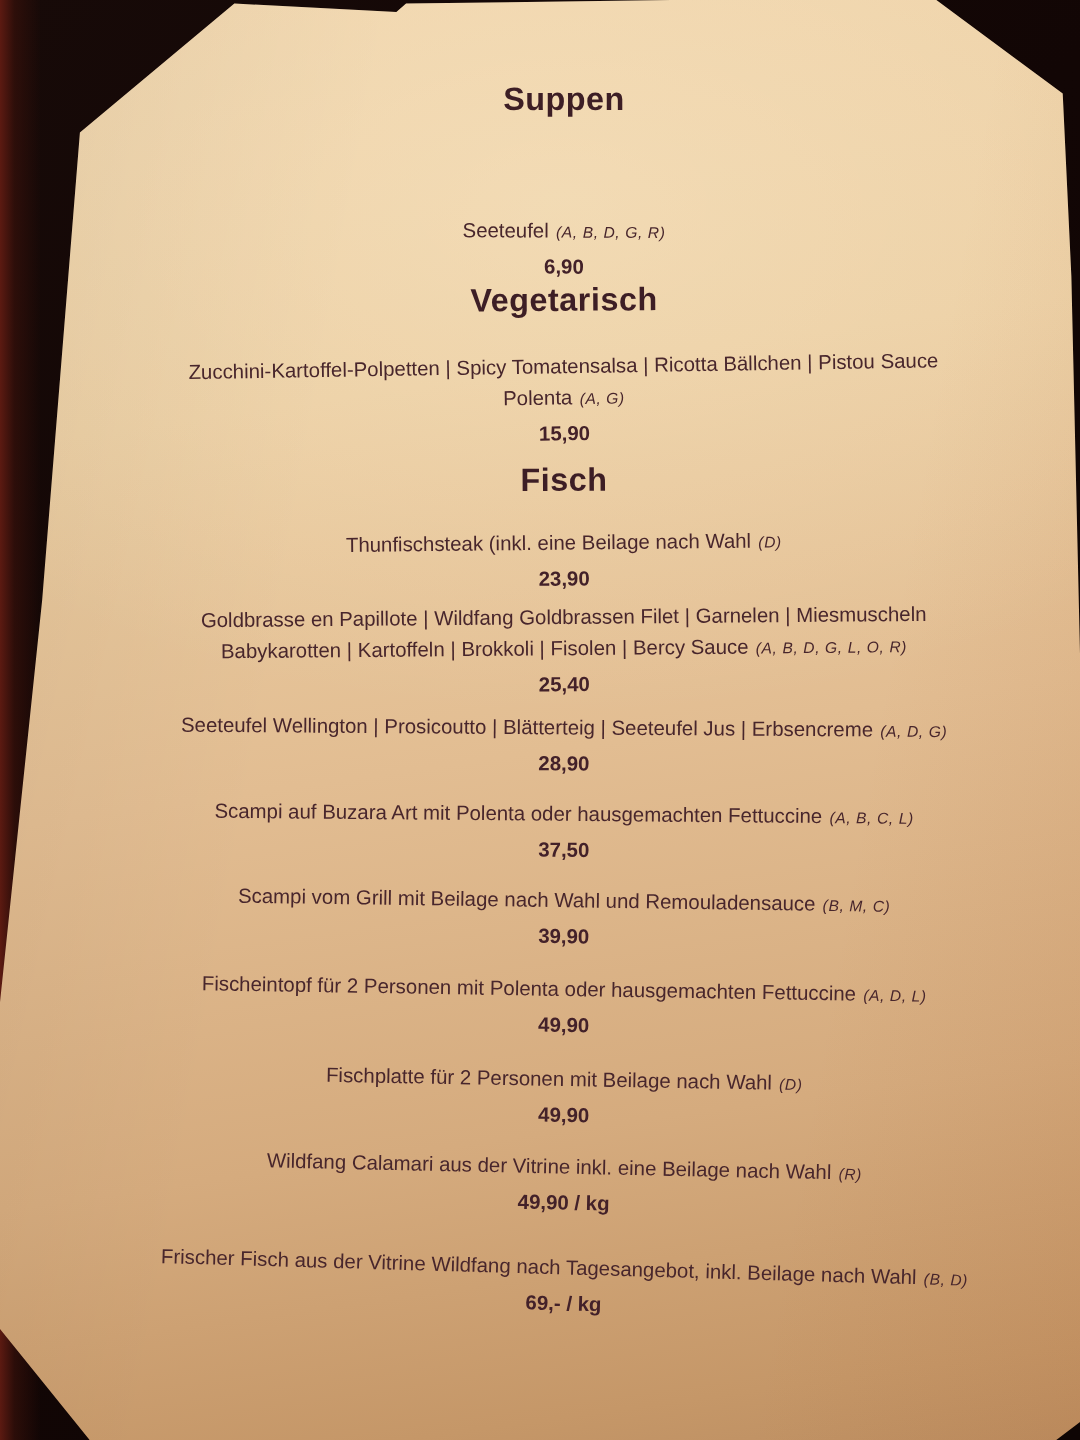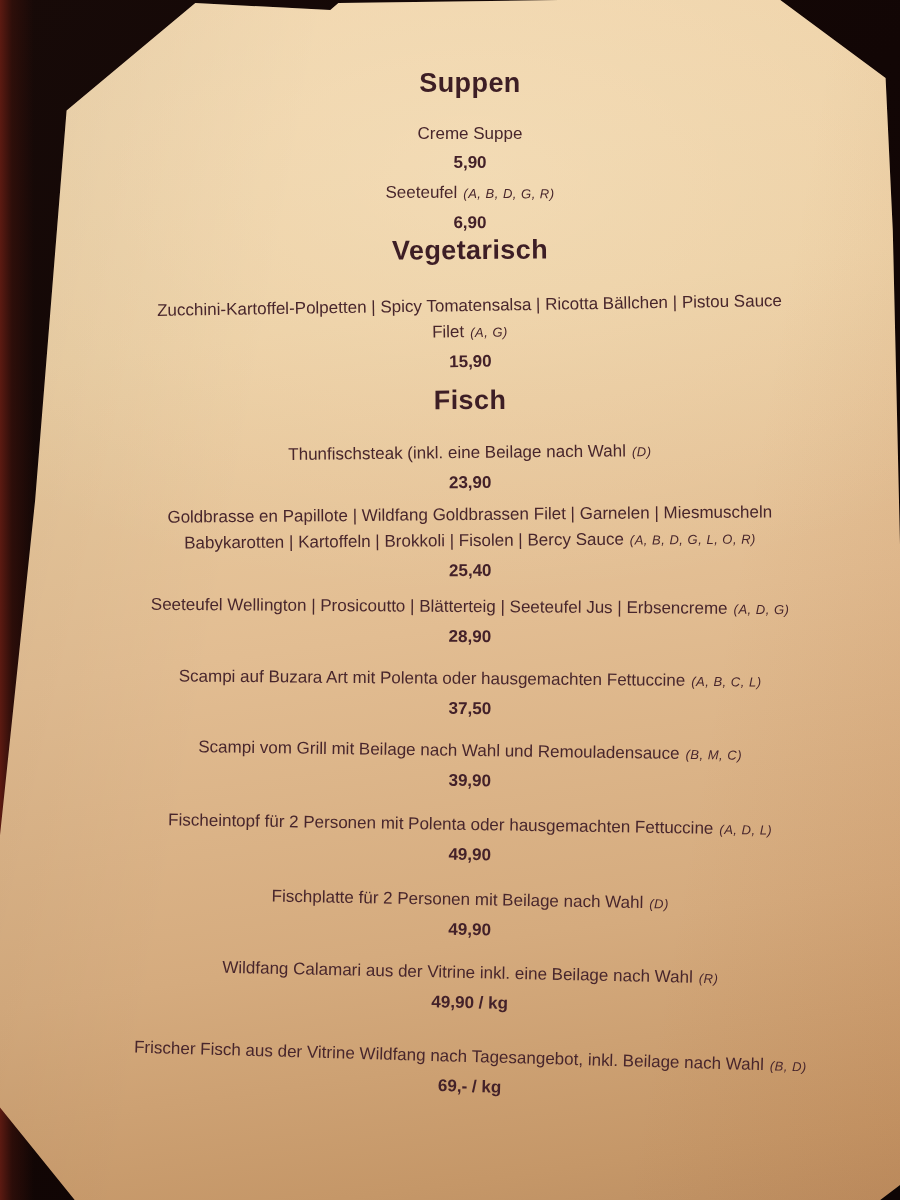--- a/index.html
+++ b/index.html
@@ -32,35 +32,31 @@
   .al:empty{display:none;margin-left:0;}
 </style>
 </head>
 <body>
 
 <div class="paper">
   <div class="content">
 
     <div class="section-h" style="top:68px">Suppen</div>
 
-    <div class="item" style="top:121px">
-      <div><span>Creme Suppe</span></div>
-      <div class="price">5,90</div>
-    </div>
 
     <div class="item" style="top:180px;transform:rotate(0.2deg)">
       <div><span>Seeteufel</span><span class="al">(A, B, D, G, R)</span></div>
       <div class="price">6,90</div>
     </div>
 
     <div class="section-h" style="top:235px;transform:rotate(-0.4deg)">Vegetarisch</div>
 
     <div class="item" style="top:293px;transform:rotate(-0.9deg)">
       <div><span>Zucchini-Kartoffel-Polpetten | Spicy Tomatensalsa | Ricotta Bällchen | Pistou Sauce</span></div>
-      <div><span>Filet</span><span class="al">(A, G)</span></div>
+      <div><span>Polenta</span><span class="al">(A, G)</span></div>
       <div class="price">15,90</div>
     </div>
 
     <div class="section-h" style="top:385px;transform:rotate(-0.3deg)">Fisch</div>
 
     <div class="item" style="top:440px;transform:rotate(-0.6deg)">
       <div><span>Thunfischsteak (inkl. eine Beilage nach Wahl</span><span class="al">(D)</span></div>
       <div class="price">23,90</div>
     </div>
 

